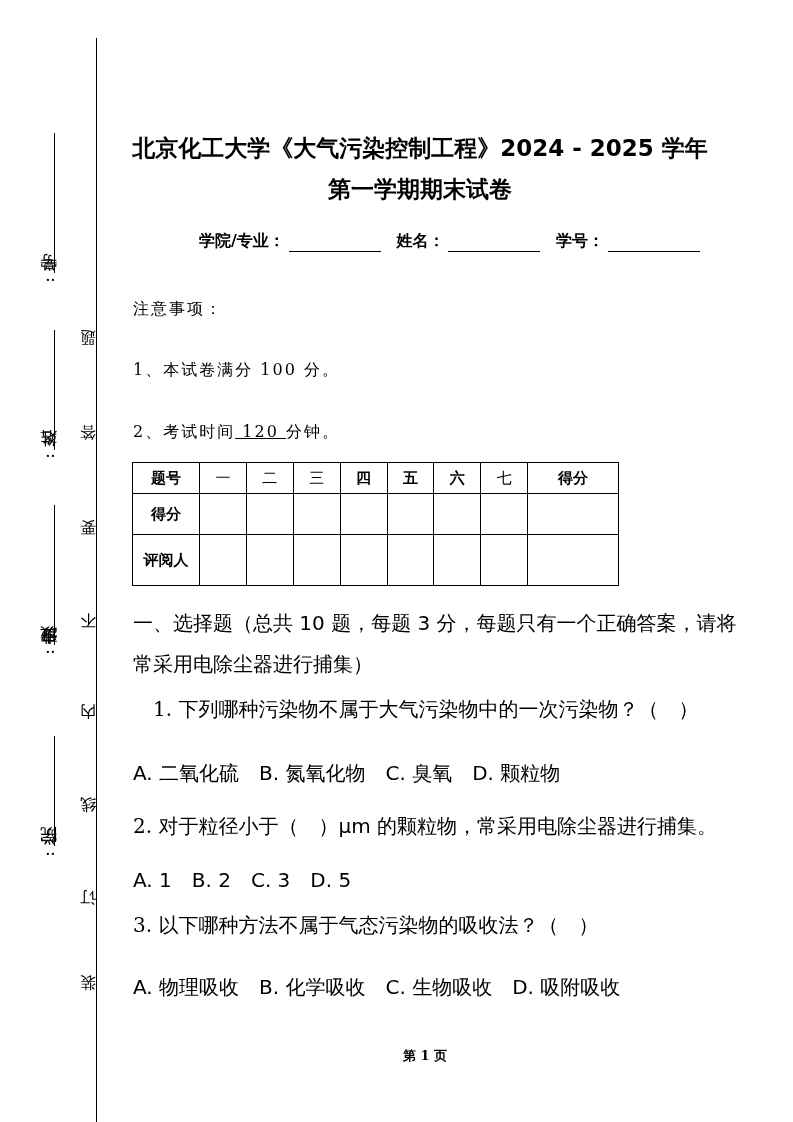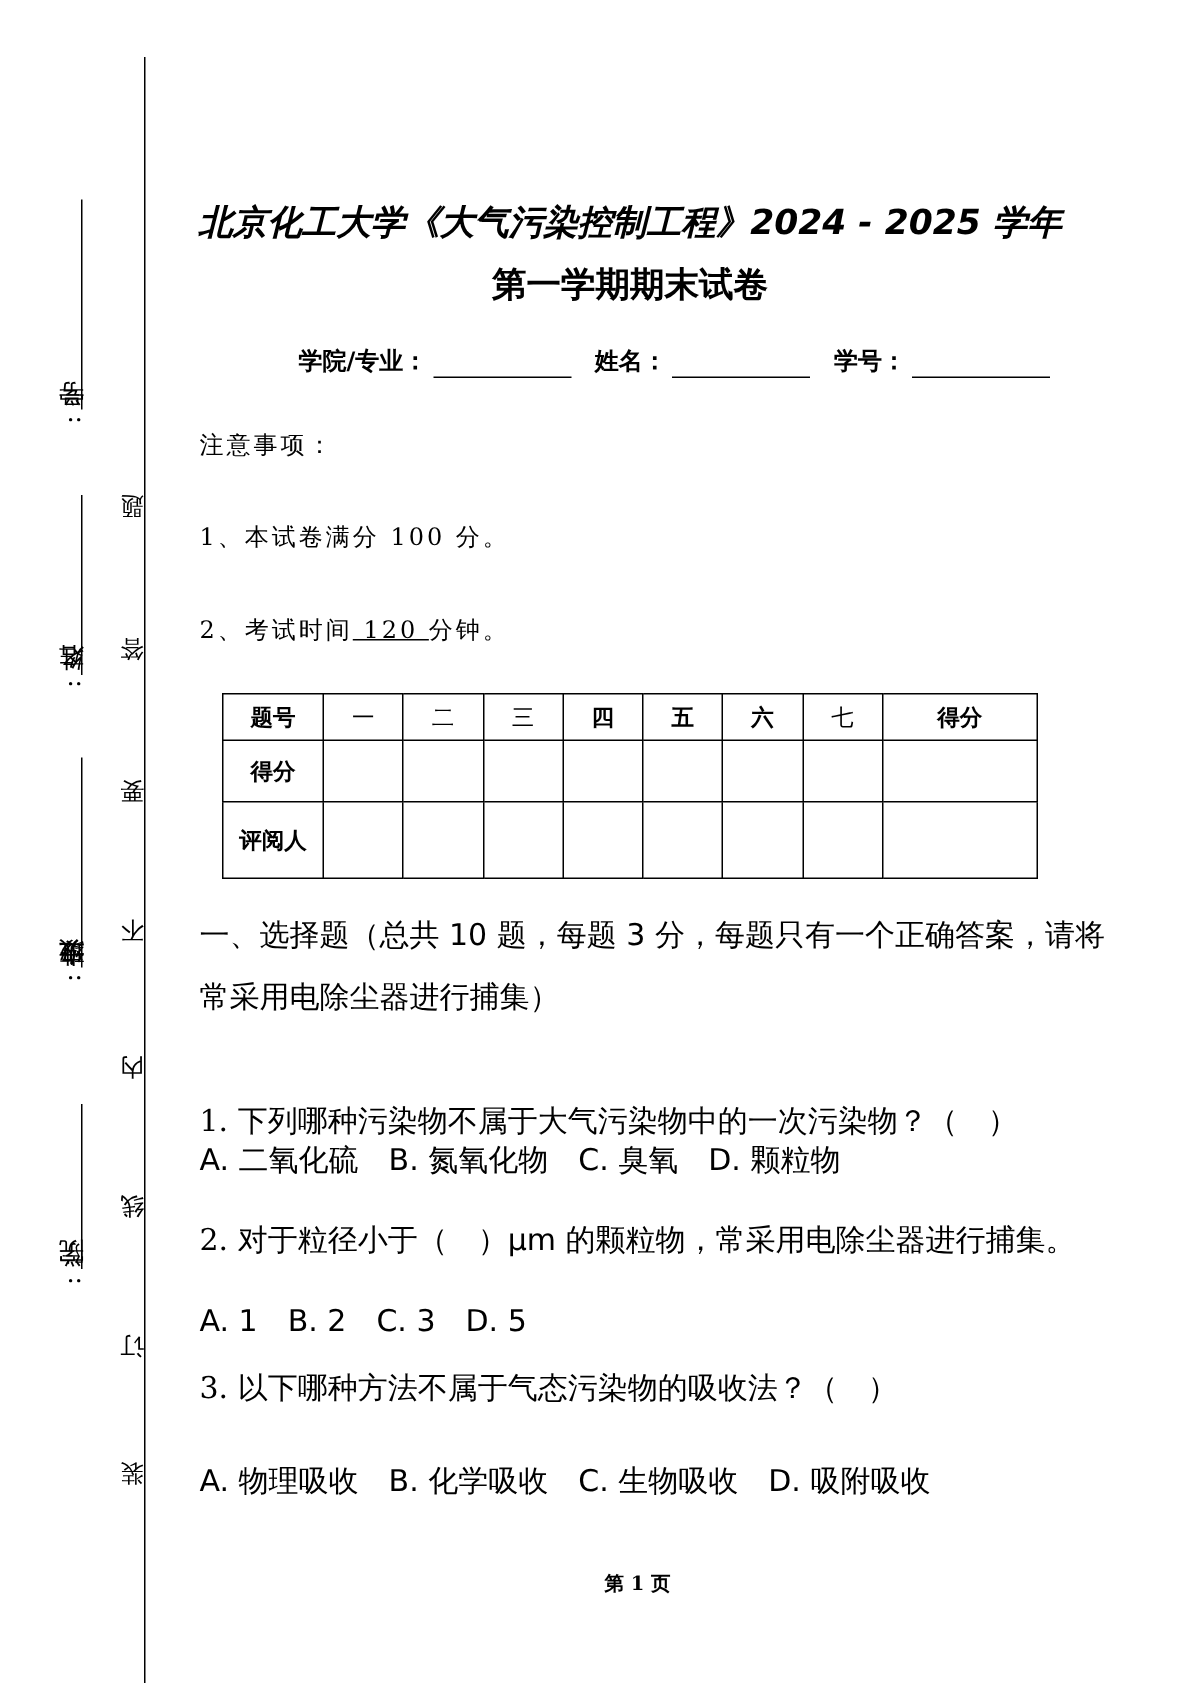--- a/index.html
+++ b/index.html
@@ -9,25 +9,25 @@
   .side-seg { position:absolute; left:54px; width:1px; background:#000; }
   .vlabel { position:absolute; writing-mode:vertical-rl; transform:rotate(180deg);
             font-size:17px; letter-spacing:1px; font-family:"DejaVu Serif",serif; }
   .bind-char { position:absolute; left:78px; font-size:16px; writing-mode:vertical-rl; transform:rotate(180deg);
                font-family:"DejaVu Serif",serif; }
   .title { position:absolute; left:120px; width:600px; text-align:center; font-weight:bold;
            font-size:23px; font-family:"DejaVu Sans",sans-serif; letter-spacing:0px; }
   .info-row { position:absolute; top:231px; left:163px; font-weight:bold; font-size:16px;
               font-family:"DejaVu Sans",sans-serif; white-space:nowrap;margin-left:36px; }
   .info-row .blank { display:inline-block; width:92px; border-bottom:1px solid #000; height:15px; vertical-align:bottom; margin:0 10px 0 4px; }
-  .line { position:absolute; left:133px; font-size:16px; white-space:nowrap; letter-spacing:2px; }
+  .line { position:absolute; left:133px; font-size:16px; white-space:nowrap; letter-spacing:2px;margin-top:12px; }
   .q { position:absolute; left:133px; font-size:20px; white-space:nowrap; font-family:"DejaVu Sans",sans-serif; }
   .q .num { font-family:"DejaVu Serif",serif; }
   .u { text-decoration:underline; }
-  table.score { position:absolute; left:148px; top:462px; border-collapse:collapse; width:544px; }
+  table.score { position:absolute; left:132px; top:462px; border-collapse:collapse; width:487px; }
   table.score td { border:1px solid #000; text-align:center; font-size:15px; font-weight:bold;
                    font-family:"DejaVu Sans",sans-serif; padding:0; }
   table.score tr.r0 td { height:30px; }
   table.score tr.r1 td { height:40px; }
   table.score tr.r2 td { height:50px;border-radius:21px; }
   table.score td.c0 { width:66px; }
   table.score td.norm { font-weight:normal; }
   .footer { position:absolute; top:1047px; left:0; width:850px; text-align:center; font-weight:bold; font-size:13px; }
 </style>
 </head>
@@ -46,21 +46,21 @@
 
 <div class="bind-char" style="top:358px;">题</div>
 <div class="bind-char" style="top:453px;">答</div>
 <div class="bind-char" style="top:547px;">要</div>
 <div class="bind-char" style="top:640px;">不</div>
 <div class="bind-char" style="top:733px;">内</div>
 <div class="bind-char" style="top:826px;">线</div>
 <div class="bind-char" style="top:919px;">订</div>
 <div class="bind-char" style="top:1004px;">装</div>
 
-<div class="title" style="top:133px;font-style:italic;">北京化工大学《大气污染控制工程》2024 - 2025 学年</div>
+<div class="title" style="top:133px;">北京化工大学《大气污染控制工程》2024 - 2025 学年</div>
 <div class="title" style="top:174px;">第一学期期末试卷</div>
 
 <div class="info-row">
   <span>学院/专业：</span><span class="blank"></span>
   <span>姓名：</span><span class="blank"></span>
   <span>学号：</span><span class="blank"></span>
 </div>
 
 <div class="line" style="top:287px;">注意事项：</div>
 <div class="line" style="top:348px;">1、本试卷满分 100 分。</div>
@@ -102,21 +102,21 @@
         <td></td>
     <td></td>
         <td></td>
   </tr>
 </tbody>
   </table>
 
 <div class="q" style="top:610px;">一、选择题（总共 10 题，每题 3 分，每题只有一个正确答案，请将</div>
 <div class="q" style="top:651px;">常采用电除尘器进行捕集）</div>
 
-<div class="q" style="top:734px;"><span class="num">1.</span> <span>下列哪种污染物不属于大气污染物中的一次污染物？（　）</span></div>
+<div class="q" style="top:696px;margin-left:20px;"><span class="num">1.</span> <span>下列哪种污染物不属于大气污染物中的一次污染物？（　）</span></div>
 <div class="q" style="top:760px;">A. 二氧化硫　B. 氮氧化物　C. 臭氧　D. 颗粒物</div>
 
 <div class="q" style="top:813px;"><span class="num">2.</span> <span>对于粒径小于（　）μm 的颗粒物，常采用电除尘器进行捕集。</span></div>
 <div class="q" style="top:867px;">A. 1　B. 2　C. 3　D. 5</div>
 
 <div class="q" style="top:912px;"><span class="num">3.</span> <span>以下哪种方法不属于气态污染物的吸收法？（　）</span></div>
 <div class="q" style="top:974px;">A. 物理吸收　B. 化学吸收　C. 生物吸收　D. 吸附吸收</div>
 
 <div class="footer">第 1 页</div>
 

